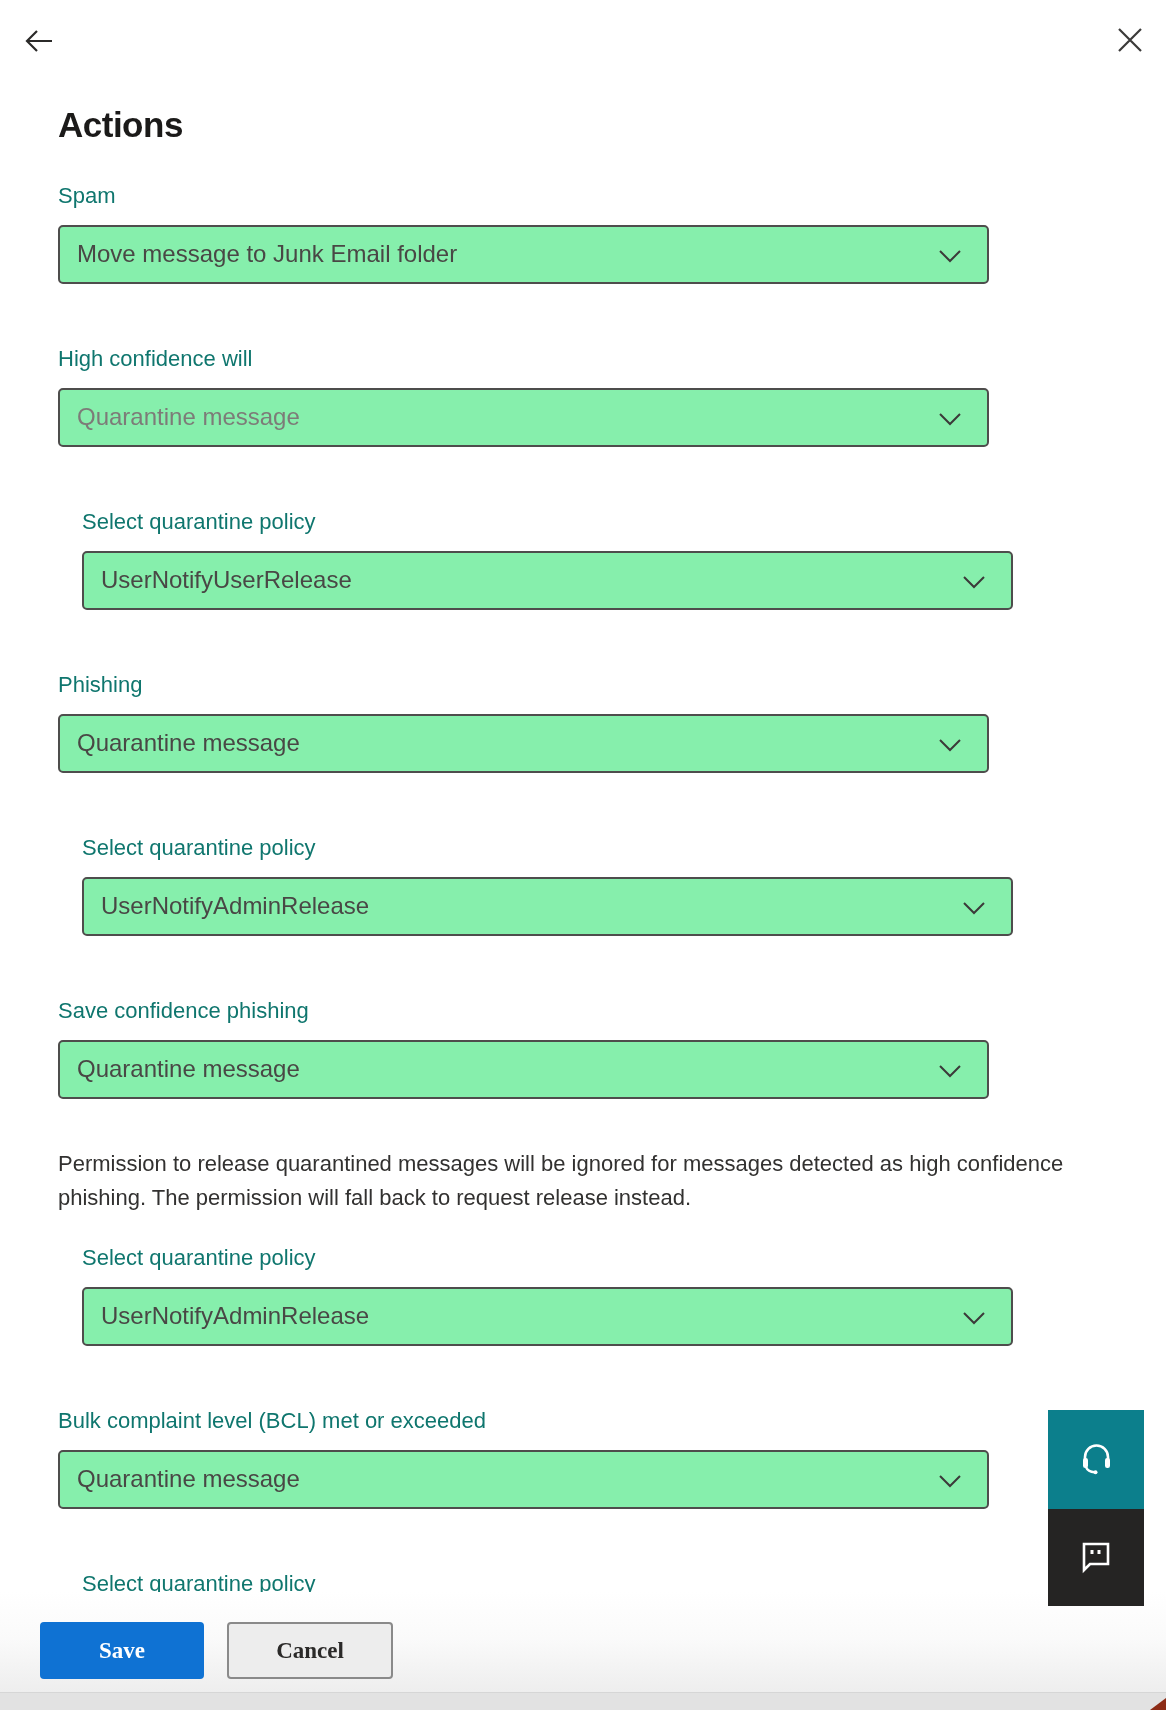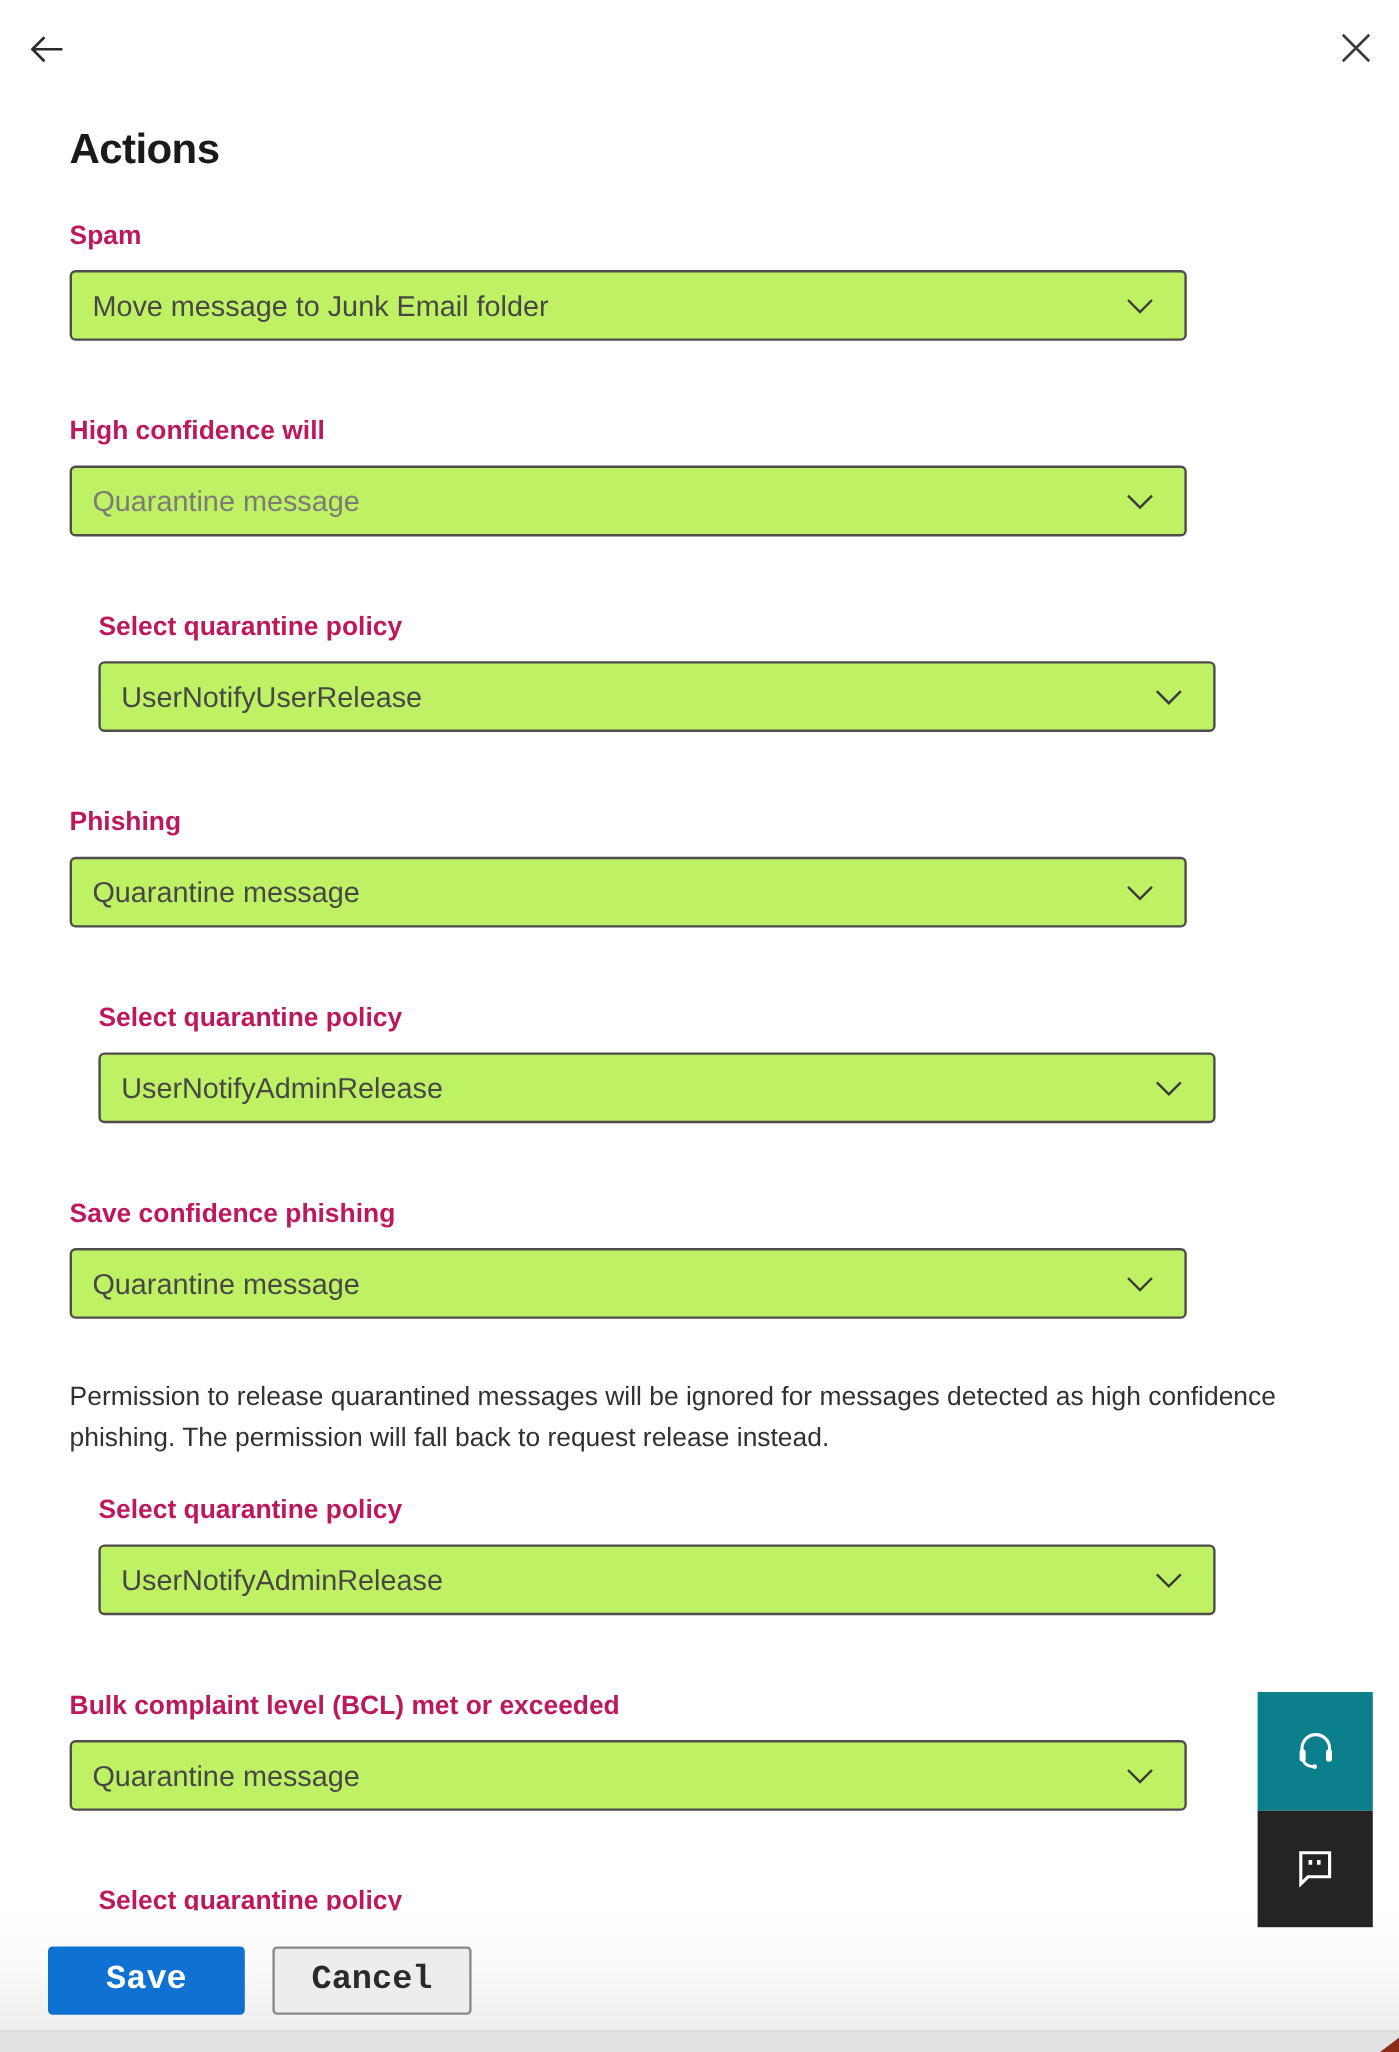--- a/index.html
+++ b/index.html
@@ -14,41 +14,41 @@
   
   .icon-btn { position:absolute; background:none; border:none; cursor:pointer; padding:0; line-height:0; }
   .back-btn  { left:22px;  top:24px; }
   .close-btn { left:1116px; top:26px; }
 
   
   .content { position:absolute; left:58px; top:106px; width:1080px; }
   h1.page-title { font-size:35px; font-weight:700; color:#1b1a19; line-height:38px; margin:0 0 38px 0; letter-spacing:-0.5px; }
   .group { margin-bottom:61px; }
   .group.indent { margin-left:24px; }
-  .lbl { display:block; font-size:22px; font-weight:700; color:#be185d; line-height:28px; margin-bottom:15px; }
+  .lbl { display:block; font-size:22px; font-weight:400; color:#0f766e; line-height:28px; margin-bottom:15px; }
   .select {
     position:relative; width:931px; height:59px;
-    border:2px solid #4e4d4c; border-radius:5px; background:#bef264;
-    display:flex; align-items:flex-end;
-    padding:0 64px 12px 17px;
+    border:2px solid #4e4d4c; border-radius:5px; background:#86efac;
+    display:flex; align-items:center;
+    padding:0 64px 2px 17px;
     font-size:24px; color:#494745; cursor:pointer;
   }
   .select.muted { color:#7d7b78; }
   .select .chev { position:absolute; right:26px; top:50%; transform:translateY(-50%); }
   .note { font-size:22px; line-height:34px; color:#323130; max-width:1066px; margin:-13px 0 29px 0; }
 
   
   .footer {
     position:absolute; left:0; top:1592px; width:1166px; height:118px;
     background:linear-gradient(180deg,#ffffff 0%,#fafafa 40%,#efefef 80%,#ebebeb 100%);
     z-index:5;
   }
   .footer .band { position:absolute; left:0; bottom:0; width:100%; height:18px; background:#e2e2e2; border-top:1px solid #d6d6d6; }
-  .btn { position:absolute; top:30px; height:57px; border-radius:4px; font-family:Liberation Mono, monospace;
-         font-size:28px; font-weight:600; cursor:pointer; }
+  .btn { position:absolute; top:30px; height:57px; border-radius:4px; font-family:Liberation Serif, serif;
+         font-size:23px; font-weight:600; cursor:pointer; }
   .btn-save   { left:40px;  width:164px; background:#0f72d3; color:#ffffff; border:none; }
   .btn-cancel { left:227px; width:166px; background:#ededed; color:#2b2a29; border:2px solid #8a8a8a; }
 
   
   .float-btn { position:absolute; left:1048px; width:96px; border:none; cursor:pointer; display:flex;
                align-items:center; justify-content:center; z-index:6; }
   .support-btn  { top:1410px; height:99px; background:#0c7f8c; }
   .feedback-btn { top:1509px; height:97px; background:#252423; }
 
   

